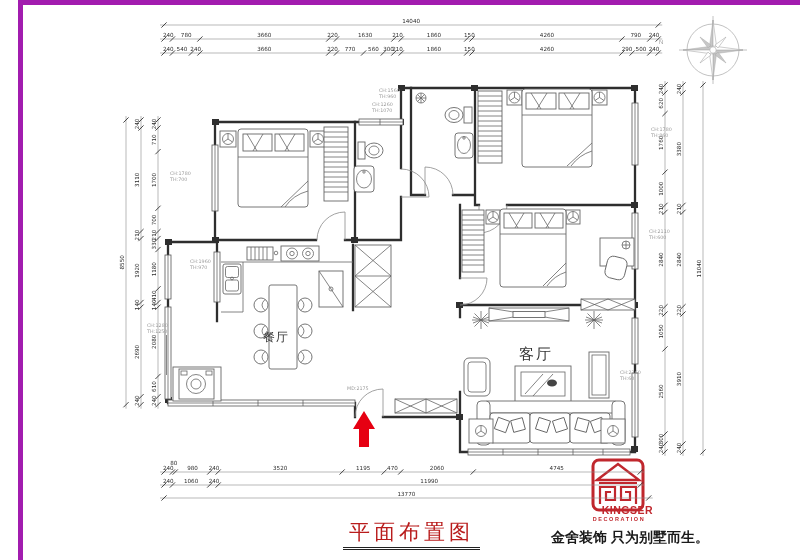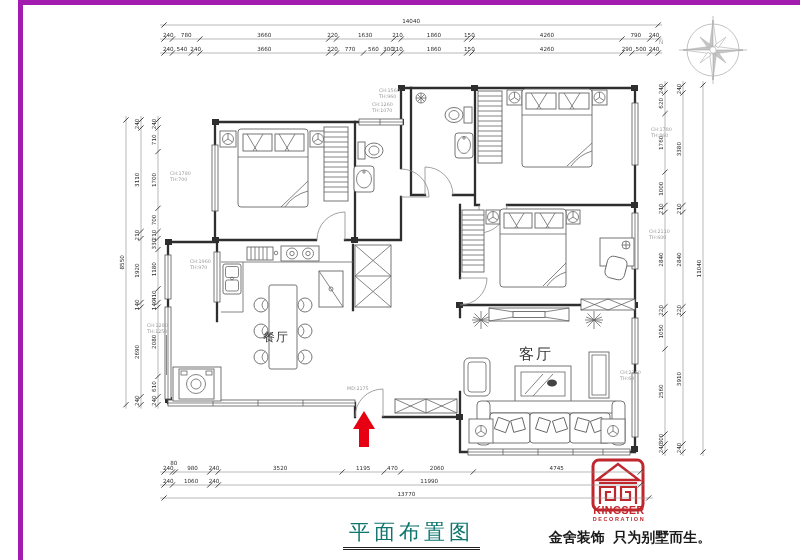--- a/index.html
+++ b/index.html
@@ -22,25 +22,25 @@
   .dtx{font:5.6px "DejaVu Sans",sans-serif;fill:#2c2c2c;}
   .ann{font:4.8px "DejaVu Sans",sans-serif;fill:#9a9a9a;}
   .compass{stroke:#b3b3b3;fill:none;stroke-width:0.8;}
   .cfill{fill:#c7c7c7;stroke:#ababab;stroke-width:0.5;}
   .cwhite{fill:#fff;stroke:#ababab;stroke-width:0.6;}
   .room-label{position:absolute;color:#333;font-family:"Liberation Serif",serif;}
   #lbl-dining{left:240px;top:324px;font-size:12px;letter-spacing:1px;}
   #lbl-living{left:496px;top:340px;font-size:15px;letter-spacing:2px;}
   #title{
     position:absolute;left:320px;top:513px;font-family:"Liberation Serif",serif;
-    font-size:21px;letter-spacing:4px;color:#0f766e;border-bottom:3px double #222;padding:0 6px 1px 6px;
+    font-size:21px;letter-spacing:4px;color:#b91c1c;border-bottom:3px double #222;padding:0 6px 1px 6px;
   }
   #tagline{position:absolute;left:502px;top:524px;width:210px;text-align:center;
-    font-family:Liberation Mono, monospace;font-weight:bold;font-size:14px;color:#1a1a1a;}
-  #logo-word{position:absolute;left:562px;top:499px;width:68px;text-align:center;
+    font-family:Liberation Sans, sans-serif;font-weight:bold;font-size:14px;color:#1a1a1a;}
+  #logo-word{position:absolute;left:562px;top:499px;width:68px;text-align:right;
     font-weight:bold;font-size:10.5px;letter-spacing:0.5px;}
   #logo-sub{position:absolute;left:560px;top:511px;width:72px;text-align:center;
     font-weight:bold;font-size:5.5px;letter-spacing:1.6px;}
   #compass-n{position:absolute;left:636px;top:34px;font-size:6px;color:#9a9a9a;}
 </style>
 </head>
 <body>
 
 <div class="sheet">
 

